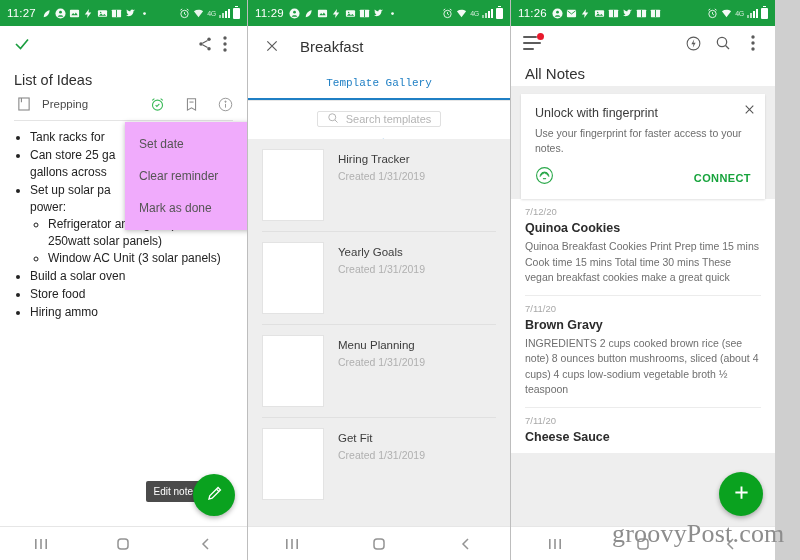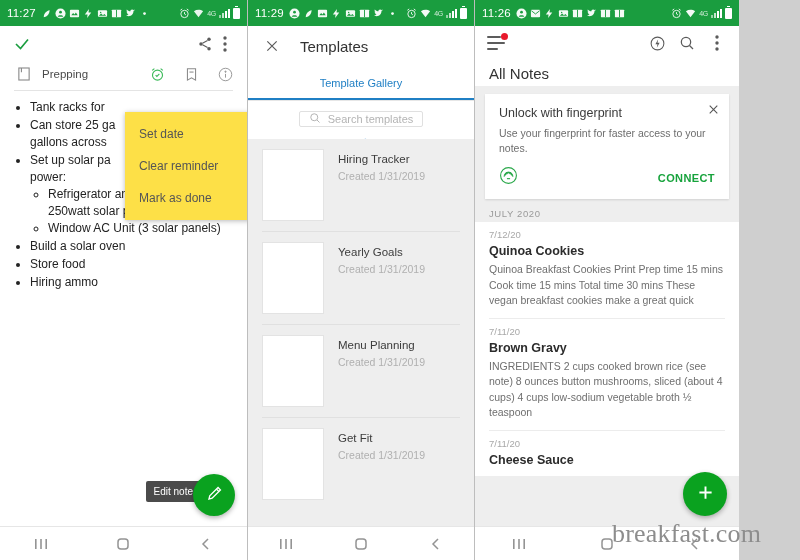--- a/index.html
+++ b/index.html
@@ -7,21 +7,21 @@
     width:800px;height:560px;
     background:#ffffff;
     font-family:"Liberation Sans",sans-serif;
     overflow:hidden;
     position:relative;
   }
   .stage{position:relative;width:800px;height:560px;display:flex;background:#cfcfcf;}
   .panel{position:relative;height:560px;background:#fff;overflow:hidden;
          border-right:1px solid #bdbdbd;box-sizing:border-box;}
   .p1{width:248px;}
-  .p2{width:227px;}
+  .p2{width:263px;}
   .p3{width:264px;border-right:none;}
 
   
   .statusbar{height:26px;background:#1a9d3f;display:flex;align-items:center;
              padding:0 7px;color:#fff;font-size:11px;box-sizing:border-box;}
   .stat-time{font-size:11.5px;font-weight:400;letter-spacing:.2px;margin-right:5px;}
   .stat-icons{display:flex;align-items:center;gap:3px;flex:1;}
   .stat-right{display:flex;align-items:center;gap:3px;}
   .si{width:11px;height:11px;display:inline-block;opacity:.95;}
   .si svg{display:block;width:11px;height:11px;fill:#fff;}
@@ -45,41 +45,41 @@
   .p1-title{font-size:14.5px;color:#2e2e2e;padding:10px 14px 4px;font-weight:400;}
   .p1-sub{display:flex;align-items:center;padding:2px 12px 6px 14px;gap:8px;}
   .p1-sub .label{font-size:11.5px;color:#4a4a4a;}
   .p1-sub .icons{margin-left:auto;display:flex;gap:14px;align-items:center;}
   .divider{height:1px;background:#e4e4e4;margin:0 14px;}
   .notebody{padding:8px 14px 0 16px;font-size:12px;color:#232323;line-height:17px;}
   ul.lvl1{margin:0;padding-left:14px;list-style:disc;}
   ul.lvl1>li{margin-bottom:1px;}
   ul.lvl2{margin:0;padding-left:18px;list-style:circle;}
 
-  .popmenu{position:absolute;left:125px;top:112px;width:145px;background:#fde047;
+  .popmenu{position:absolute;left:125px;top:122px;width:145px;background:#f0abfc;
            box-shadow:0 1px 5px rgba(0,0,0,.28);padding:6px 0;}
   .popmenu div{font-size:12px;color:#555;padding:9px 14px;}
 
   .tooltip{position:absolute;right:46px;bottom:58px;background:#4b4b4b;color:#fff;
            font-size:10px;padding:5px 8px;border-radius:2px;}
   .fab{position:absolute;right:12px;bottom:44px;width:42px;height:42px;border-radius:50%;
        background:#0aa21f;box-shadow:0 2px 5px rgba(0,0,0,.3);
        display:flex;align-items:center;justify-content:center;}
   .fab-lg{width:44px;height:44px;}
 
   
   .navbar{position:absolute;left:0;bottom:0;width:100%;height:34px;background:#fff;
           border-top:1px solid #e6e6e6;display:flex;align-items:center;
           justify-content:space-around;box-sizing:border-box;}
   .navbar .ic svg{opacity:.72;}
 
   
   .tmpl-bar{height:40px;display:flex;align-items:center;padding:0 14px;gap:18px;box-sizing:border-box;}
   .tmpl-title{font-size:15px;color:#333;font-weight:400;}
-  .tabs{display:flex;height:34px;border-bottom:1px solid #e6e6e6;background:#fff;}
+  .tabs{display:flex;height:34px;border-bottom:1px solid #e6e6e6;background:#fff;font-family:Liberation Mono, monospace;}
   .tab{flex:1;display:flex;align-items:center;justify-content:center;font-size:11px;color:#8a8a8a;
        position:relative;}
   .tab.active{color:#1f7fc4;}
   .tab.active:after{content:"";position:absolute;left:0;right:0;bottom:0;height:2px;background:#1f7fc4;}
   .searchrow{display:flex;align-items:center;padding:10px 12px;gap:8px;background:#fff;flex-direction:column;}
   .searchbox{flex:1;height:26px;border:1px solid #e0e0e0;border-radius:2px;display:flex;
              align-items:center;gap:7px;padding:0 9px;box-sizing:border-box;}
   .searchbox span{font-size:11px;color:#b4b4b4;}
   .tmpl-list{background:#eeeeee;position:absolute;left:0;right:0;top:139px;bottom:34px;overflow:hidden;}
   .tmpl-item{display:flex;gap:14px;padding:10px 14px;align-items:flex-start;}
@@ -215,20 +215,21 @@
       </div>
       <div class="ic">
         <svg width="4" height="16" viewBox="0 0 4 16" fill="#5b5b5b">
             <circle cx="2" cy="2" r="1.7"></circle>
             <circle cx="2" cy="8" r="1.7"></circle>
             <circle cx="2" cy="14" r="1.7"></circle>
           </svg>
       </div>
     </div>
 
+    <div class="p1-title">List of Ideas</div>
 
     <div class="p1-sub">
       <span class="ic">
         <svg width="12" height="14" viewBox="0 0 14 16" fill="none" stroke="#8a8a8a" stroke-width="1.3">
             <rect x="1" y="1" width="12" height="14"></rect>
             <path d="M4 1v5"></path>
           </svg>
       </span>
       <span class="label">Prepping</span>
       <span class="icons">
@@ -389,21 +390,21 @@
         <span class="batt"></span>
       </div>
     </div>
 
     <div class="tmpl-bar">
       <span class="ic">
         <svg width="16" height="16" viewBox="0 0 24 24" fill="none" stroke="#5b5b5b" stroke-width="1.8">
             <path d="M5 5l14 14M19 5L5 19"></path>
           </svg>
       </span>
-      <span class="tmpl-title">Templates</span>
+      <span class="tmpl-title">Breakfast</span>
     </div>
 
     <div class="tabs">
       <div class="tab active">
           <span>Template Gallery</span>
         </div>
     </div>
 
     <div class="searchrow">
       <div class="searchbox">
@@ -606,21 +607,20 @@
                 <path d="M8 12a4 4 0 0 1 8 0"></path>
                 <path d="M6.5 13.5a5.5 5.5 0 0 1 11 0"></path>
                 <path d="M9.5 10.5a2.6 2.6 0 0 1 5 0"></path>
                 <path d="M10 16h4"></path>
               </svg>
           </span>
           <span class="fp-connect">CONNECT</span>
         </div>
       </div>
 
-      <div class="month">JULY 2020</div>
 
       <div class="noteswrap">
         <div class="note">
           <div class="note-date">7/12/20</div>
           <div class="note-title">Quinoa Cookies</div>
           <div class="note-snip">Quinoa Breakfast Cookies   Print Prep time 15 mins Cook time 15 mins Total time 30 mins   These vegan breakfast cookies make a great quick</div>
         </div>
         <div class="note-sep"></div>
         <div class="note">
           <div class="note-date">7/11/20</div>
@@ -657,14 +657,14 @@
           </svg>
         </span>
       <span class="ic">
           <svg width="14" height="14" viewBox="0 0 14 14" fill="none" stroke="#6b6b6b" stroke-width="1.5">
             <path d="M9 2L4 7l5 5"></path>
           </svg>
         </span>
     </div>
   </div>
 
-  <div class="watermark">breakfast.com</div>
+  <div class="watermark">groovyPost.com</div>
 </div>
 
 </body></html>

